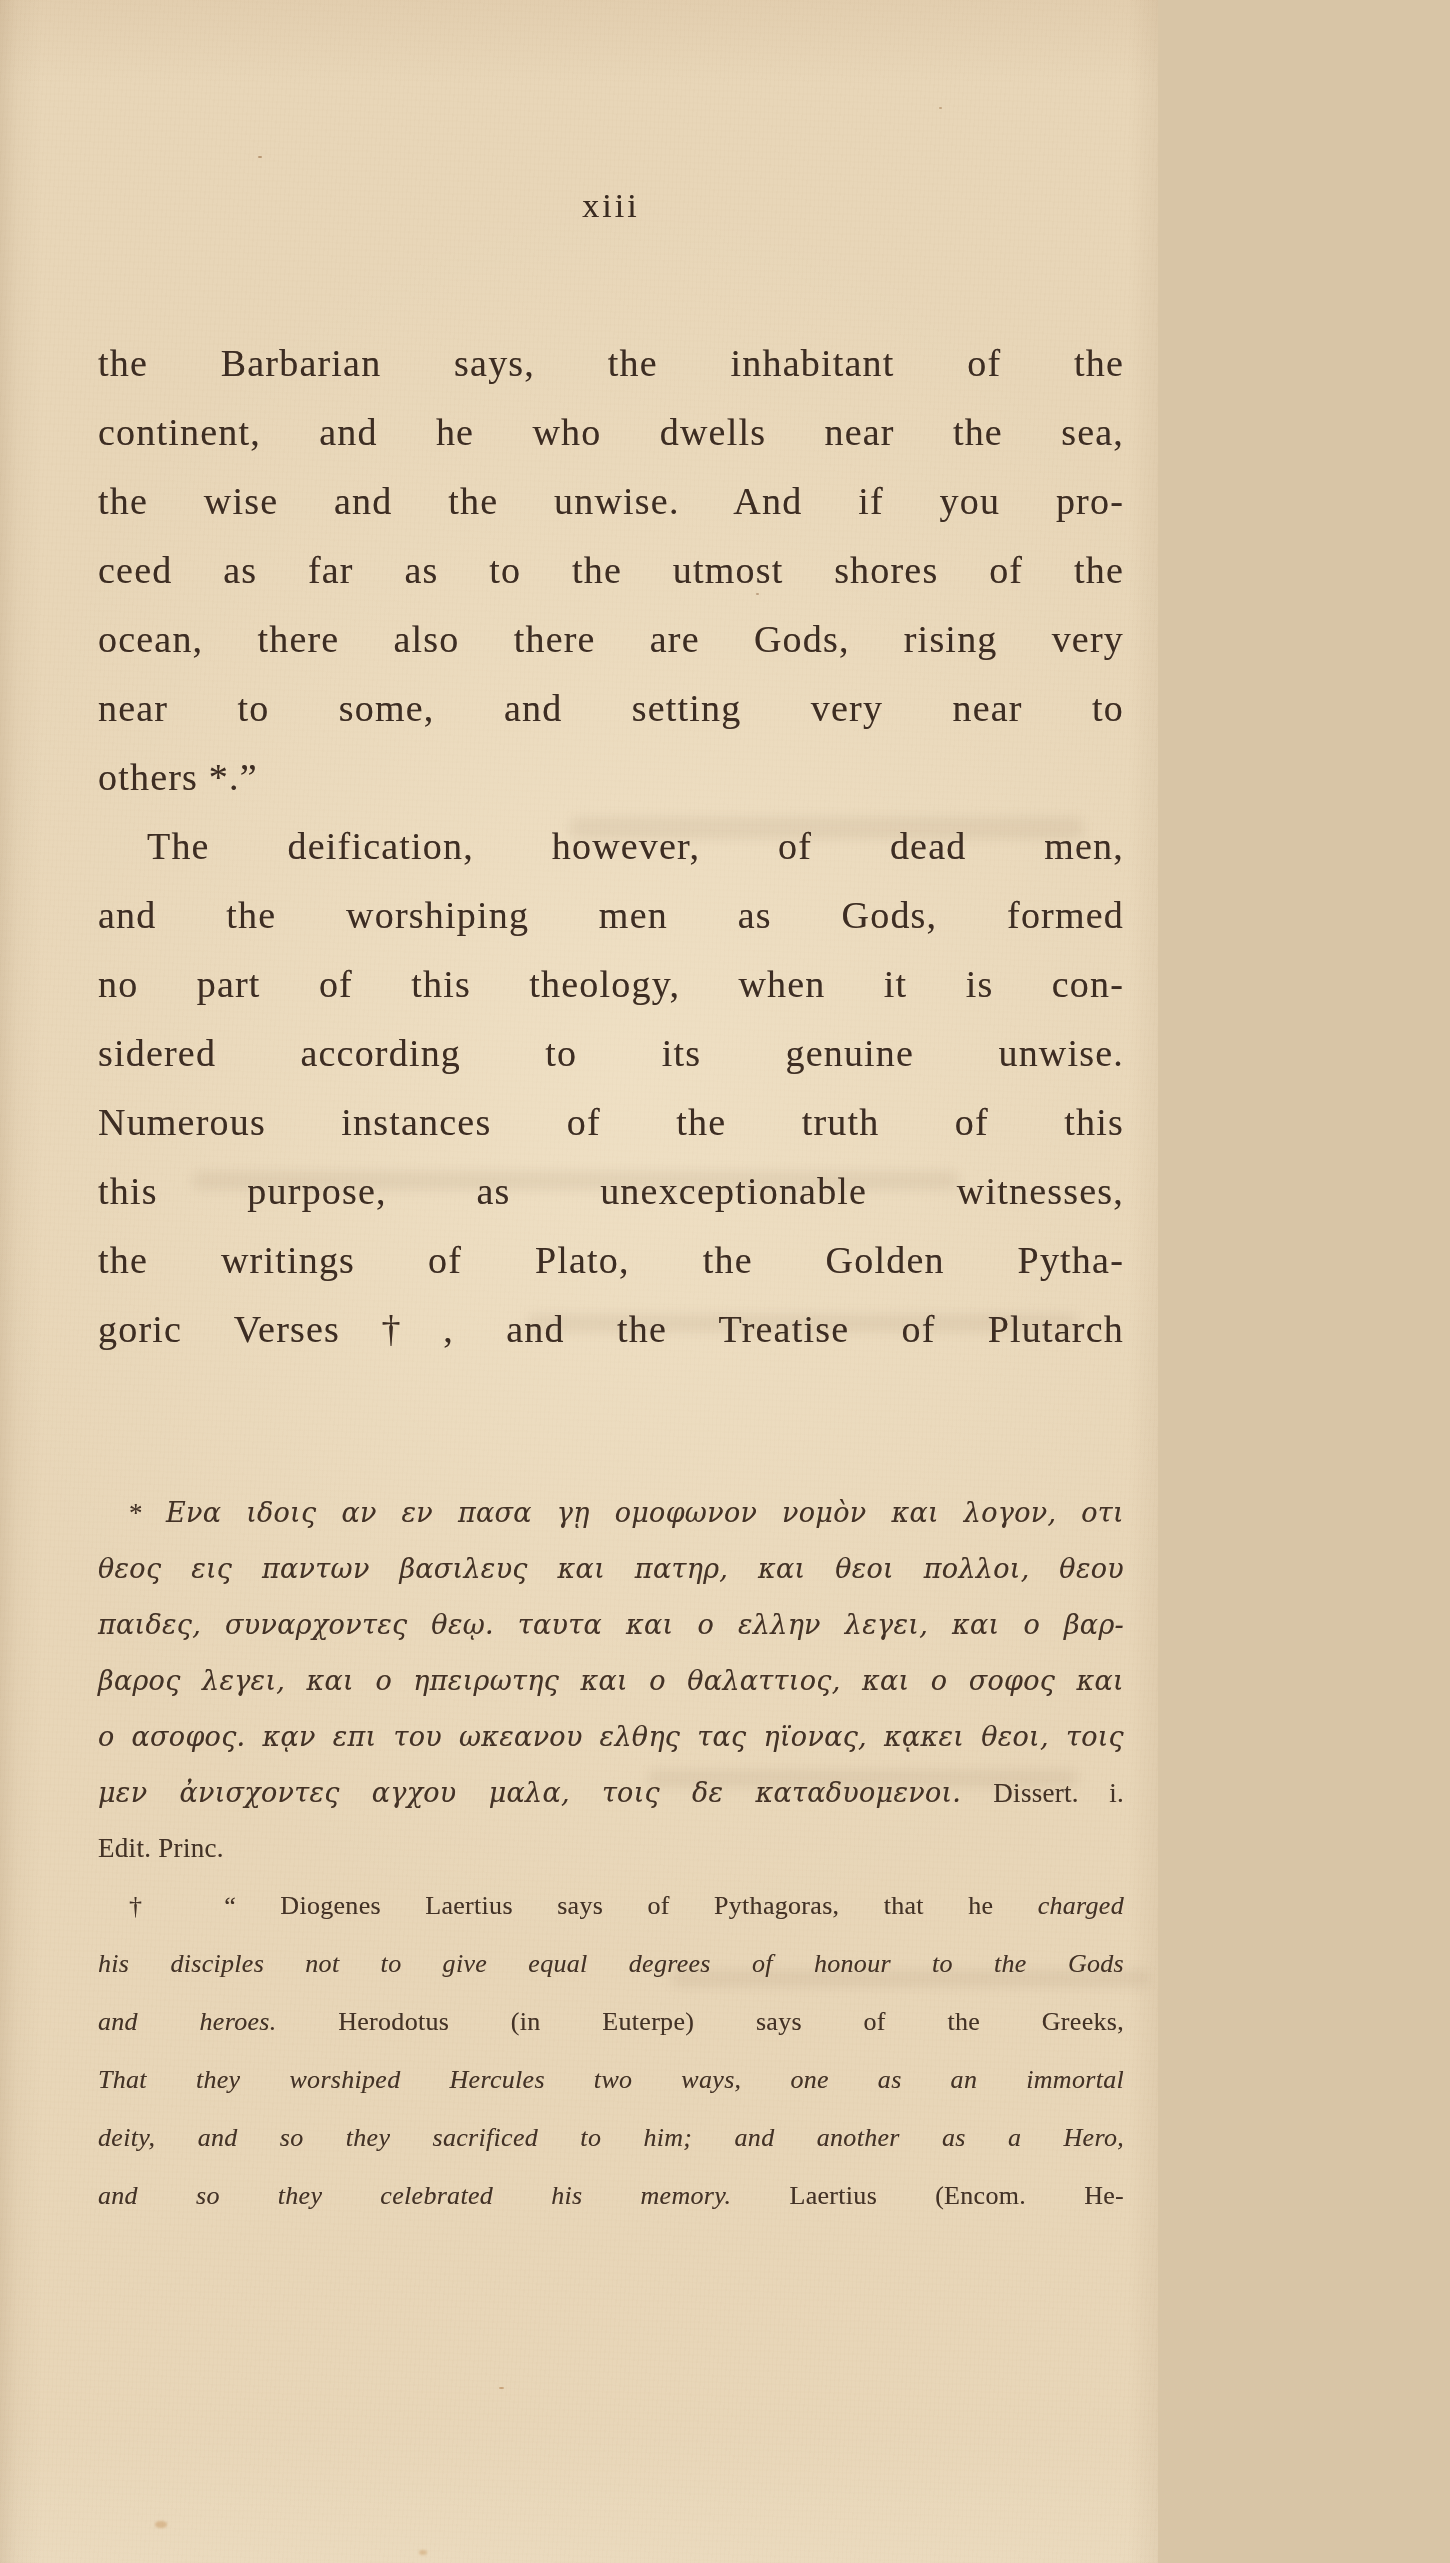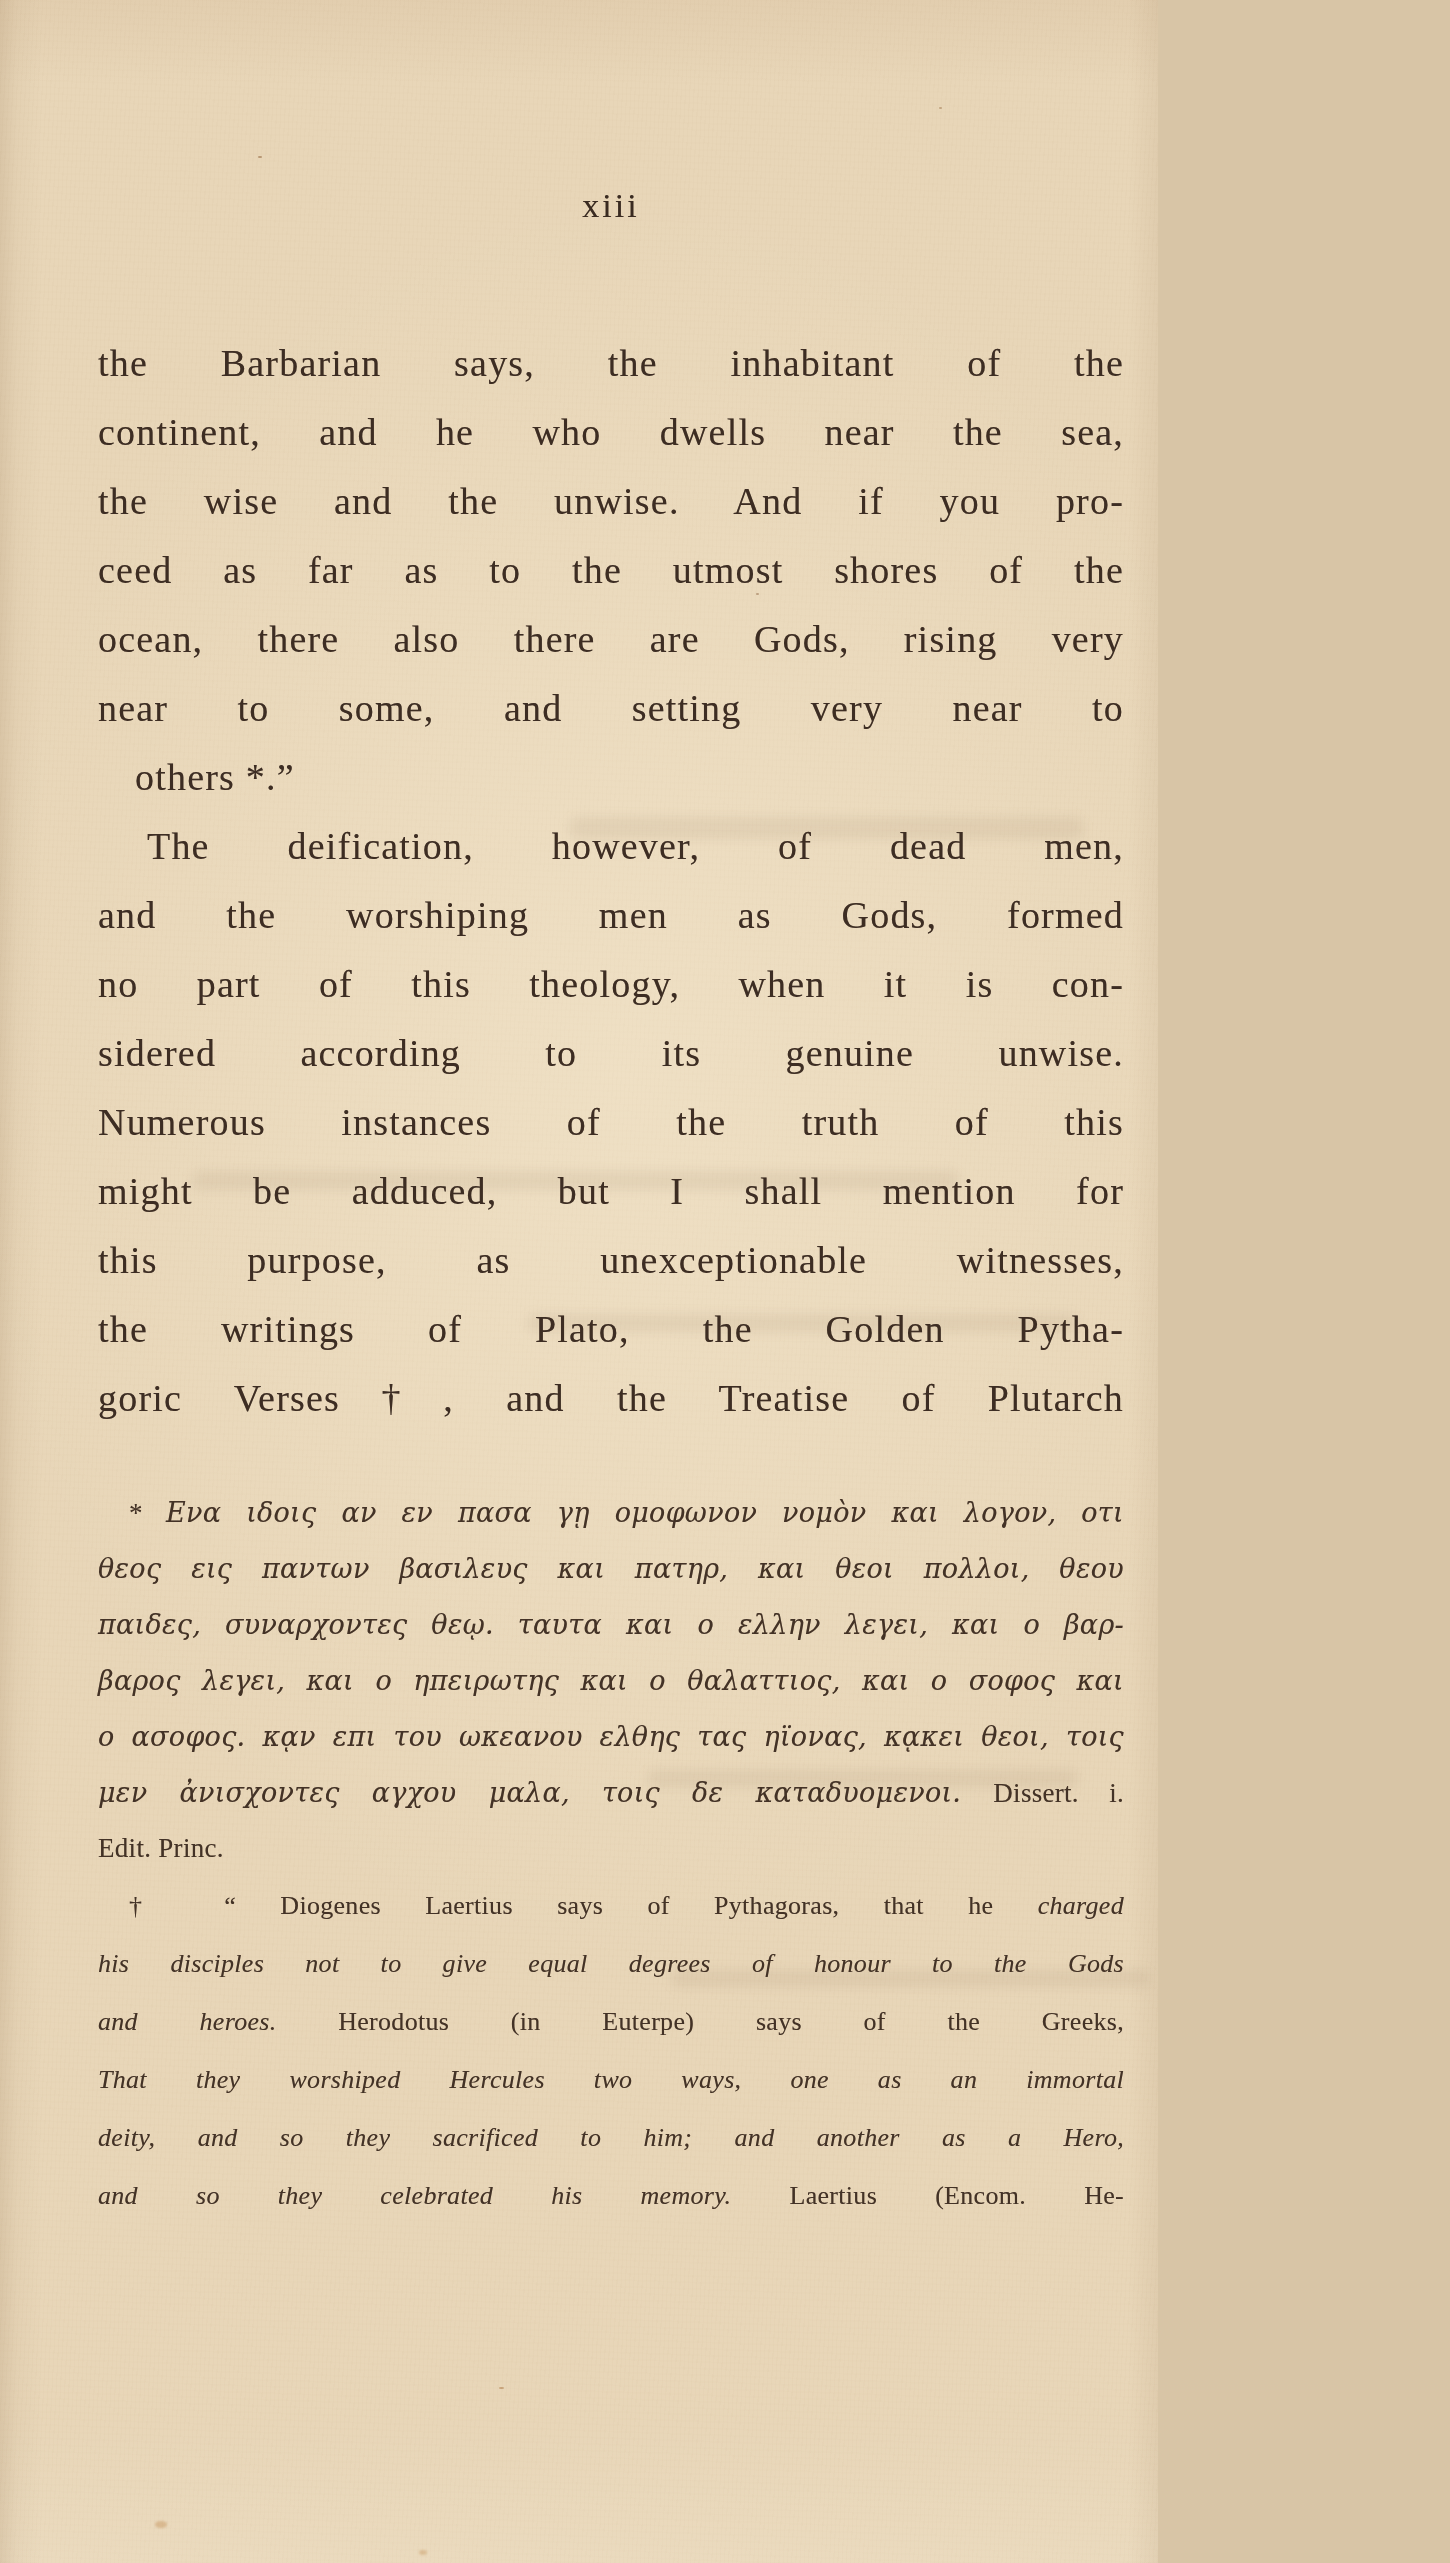--- a/index.html
+++ b/index.html
@@ -35,21 +35,21 @@
     position: absolute; left: 98px; top: 329px; width: 1026px;
     font-size: 38px; letter-spacing: 1.2px;
     color: #3d2d23;
     text-shadow: 0 0 0.6px rgba(61,45,35,0.40);
   }
   .bline {
     line-height: 69px;
     text-align: justify; text-align-last: justify;
     white-space: normal;
   }
-  .bline.short { text-align-last: left; margin-left: 37px; }
+  .bline.short { text-align-last: left; }
   .bline.indent { text-indent: 49px; }
 
   .footnote {
     position: absolute; left: 98px; width: 1026px;
     color: #433226;
     text-shadow: 0 0 0.6px rgba(67,50,38,0.35);
   }
   .fn-star  { top: 1485px; font-size: 27px; letter-spacing: 0.3px; }
   .fn-star .fline { line-height: 55px; }
   .fn-dagger{ top: 1877px; font-size: 26px; letter-spacing: 0.3px; }
@@ -103,21 +103,20 @@
     <div class="bline">the wise and the unwise.  And if you pro-</div>
     <div class="bline">ceed as far as to the utmost shores of the</div>
     <div class="bline">ocean, there also there are Gods, rising very</div>
     <div class="bline">near to some, and setting very near to</div>
     <div class="bline short">others *.”</div>
     <div class="bline indent">The deification, however, of dead men,</div>
     <div class="bline">and the worshiping men as Gods, formed</div>
     <div class="bline">no part of this theology, when it is con-</div>
     <div class="bline">sidered according to its genuine unwise.</div>
     <div class="bline">Numerous instances of the truth of this</div>
-    <div class="bline">might be adduced, but I shall mention for</div>
     <div class="bline">this purpose, as unexceptionable witnesses,</div>
     <div class="bline">the writings of Plato, the Golden Pytha-</div>
     <div class="bline">goric Verses†, and the Treatise of Plutarch</div>
   </div>
 
   <div class="footnote fn-star">
     <div class="fline findent"><span class="seg-roman">* </span><span class="seg-greek">Ενα ιδοις αν εν πασα γῃ ομοφωνον νομὸν και λογον, οτι</span></div>
     <div class="fline"><span class="seg-greek">θεος εις παντων βασιλευς και πατηρ, και θεοι πολλοι, θεου</span></div>
     <div class="fline"><span class="seg-greek">παιδες, συναρχοντες θεῳ. ταυτα και ο ελλην λεγει, και ο βαρ-</span></div>
     <div class="fline"><span class="seg-greek">βαρος λεγει, και ο ηπειρωτης και ο θαλαττιος, και ο σοφος και</span></div>

